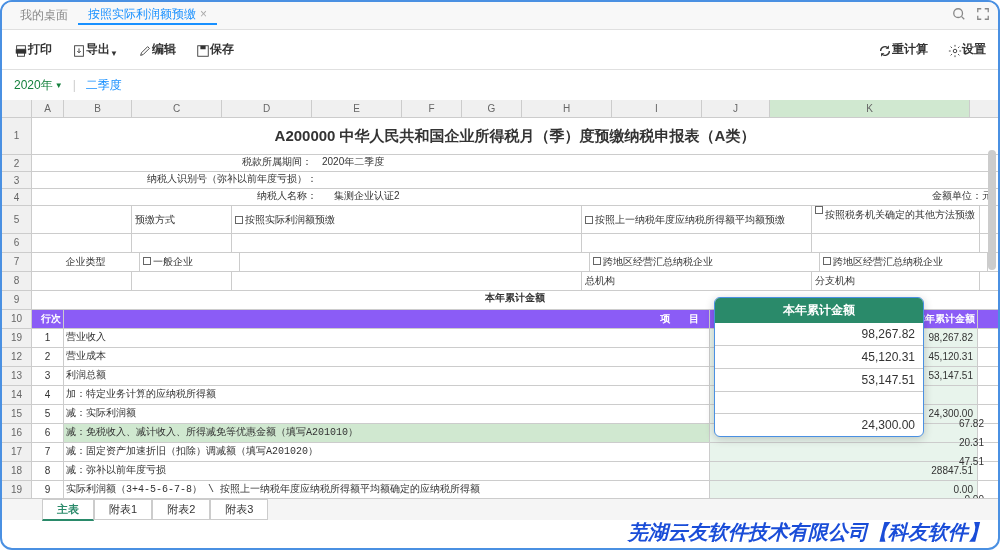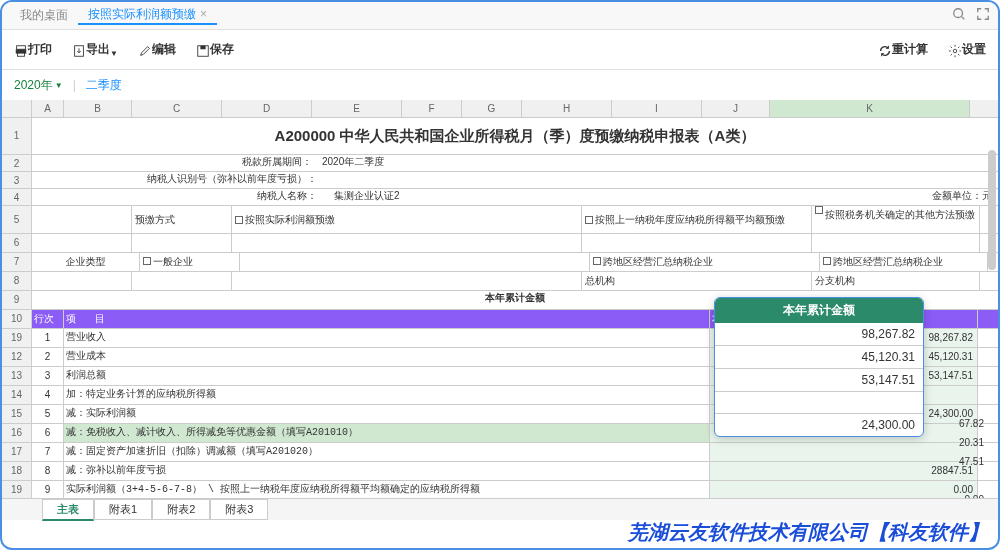--- a/index.html
+++ b/index.html
@@ -26,21 +26,21 @@
 .ch-A { width: 32px; } .ch-B { width: 68px; } .ch-C { width: 90px; } .ch-D { width: 90px; }
 .ch-E { width: 90px; } .ch-F { width: 60px; } .ch-G { width: 60px; } .ch-H { width: 90px; }
 .ch-I { width: 90px; } .ch-J { width: 68px; } .ch-K { width: 200px; background: #d0e8d0; }
 .row { display: flex; border-bottom: 1px solid #ccc; font-size: 10px; }
 .rn { width: 30px; background: #f0f0f0; border-right: 1px solid #ccc; text-align: center; color: #666; line-height: 18px; }
 .cells { display: flex; flex: 1; }
 .cell { border-right: 1px solid #ccc; line-height: 18px; padding: 0 2px; overflow: hidden; white-space: nowrap; }
 .title-row .rn { line-height: 36px; } 
 .title-row .cells { height: 36px; justify-content: center; align-items: center; font-size: 15px; font-weight: bold; }
 .hrow { background: #8b5cf6; color: #fff; }
-.hrow .cell { text-align: left; font-weight: normal; }
+.hrow .cell { text-align: right; font-weight: bold; }
 .drow .c-hc { width: 32px; text-align: center; }
 .drow .c-item { width: 646px; font-family: Liberation Mono, monospace; }
 .drow .c-val { width: 268px; text-align: right; background: #e8f4ec; padding-right: 4px; }
 .drow.sel .c-item { background: #d0e8d0; }
 .sheet-tabs { position: absolute; bottom: 28px; left: 0; right: 0; height: 22px; background: #f5f5f5; border-top: 1px solid #ccc; display: flex; align-items: center; padding-left: 40px; font-size: 11px; }
 .st { padding: 2px 14px; border: 1px solid #ccc; background: #fff; cursor: pointer; }
 .st.active { background: #fff; border-bottom: 2px solid #2a8a6a; color: #2a8a6a; font-weight: bold; }
 .watermark { position: absolute; bottom: 2px; right: 10px; font-size: 20px; font-weight: bold; color: #1a4dd8; font-style: italic; }
 .popup { position: absolute; top: 295px; left: 712px; width: 210px; background: #fff; border: 1px solid #4a90e2; border-radius: 6px; box-shadow: 0 2px 10px rgba(0,0,0,.2); z-index: 10; }
 .popup-head { background: #2a8a6a; color: #fff; text-align: center; padding: 4px; font-size: 12px; font-weight: bold; border-radius: 5px 5px 0 0; }

